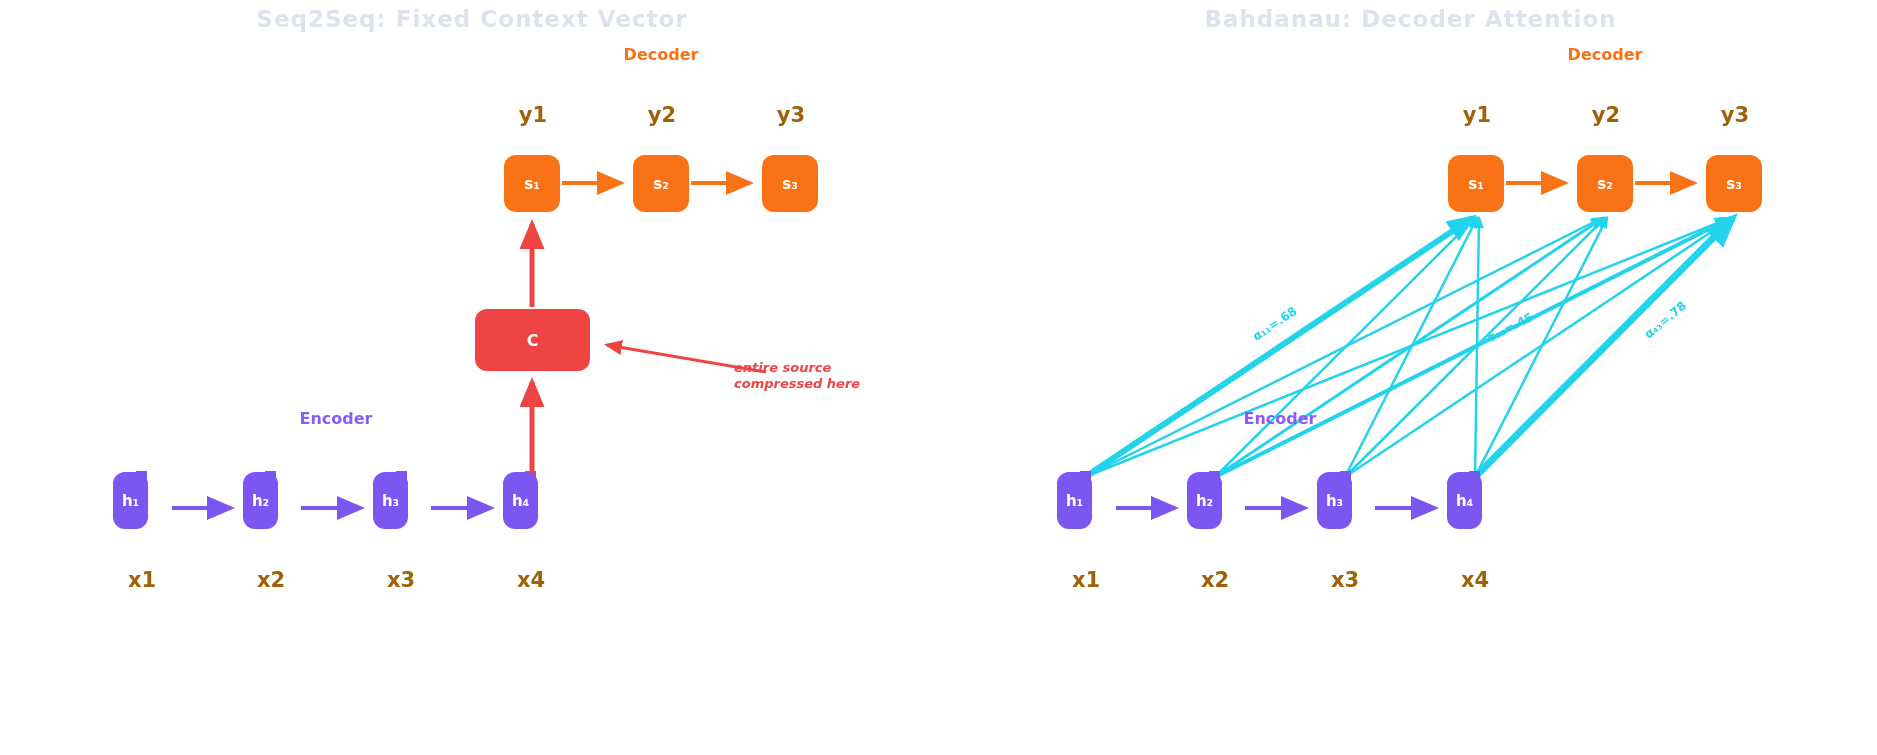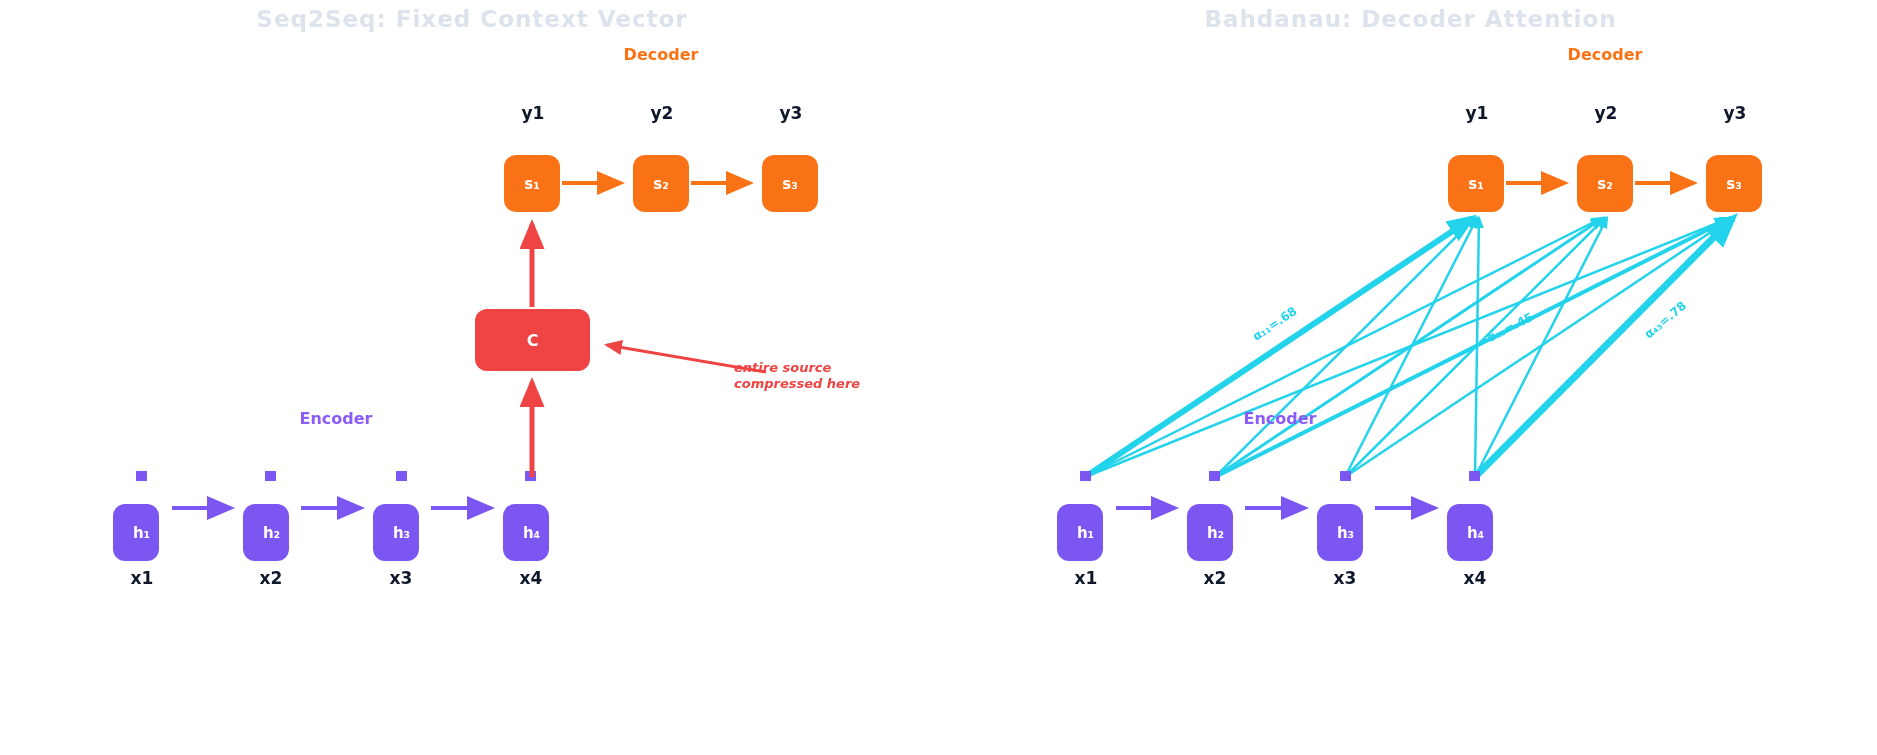--- a/index.html
+++ b/index.html
@@ -7,26 +7,26 @@
          font-family:"DejaVu Sans","Liberation Sans",sans-serif;}
   .panel{position:absolute;top:0;height:755px;}
   #panel-left{left:0;width:944px;}
   #panel-right{left:944px;width:933px;}
   .panel svg{position:absolute;left:0;top:0;}
   .title{position:absolute;top:6px;width:100%;text-align:center;
          font-size:23px;font-weight:bold;color:#dde3ed;letter-spacing:1px;}
   .section-label{position:absolute;font-size:16px;font-weight:bold;text-align:center;width:120px;}
   .decoder-label{color:#f97316;}
   .encoder-label{color:#8b5cf6;}
-  .io-label{position:absolute;width:60px;text-align:center;font-size:17px;
-            font-weight:bold;color:#0f172a;}
+  .io-label{position:absolute;width:60px;text-align:center;font-size:21px;
+            font-weight:bold;color:#a16207;}
   .box{position:absolute;display:flex;align-items:center;justify-content:center;
        color:#ffffff;font-weight:bold;font-size:15px;border-radius:12px;}
   .s-box{width:56px;height:57px;background:#f97316;top:155px;}
-  .h-box{width:35px;height:57px;background:#7c56f1;top:504px;padding-left:11px;}
+  .h-box{width:35px;height:57px;background:#7c56f1;top:472px;}
   .c-box{width:115px;height:62px;background:#ee4444;left:475px;top:309px;font-size:16px;}
   .note{position:absolute;font-size:13px;font-weight:bold;font-style:italic;line-height:16px;}
   .note-red{color:#ee4444;}
   .note-cyan{color:#23d3ec;line-height:17px;}
 </style>
 </head>
 <body>
 
 <div id="stage">
 

